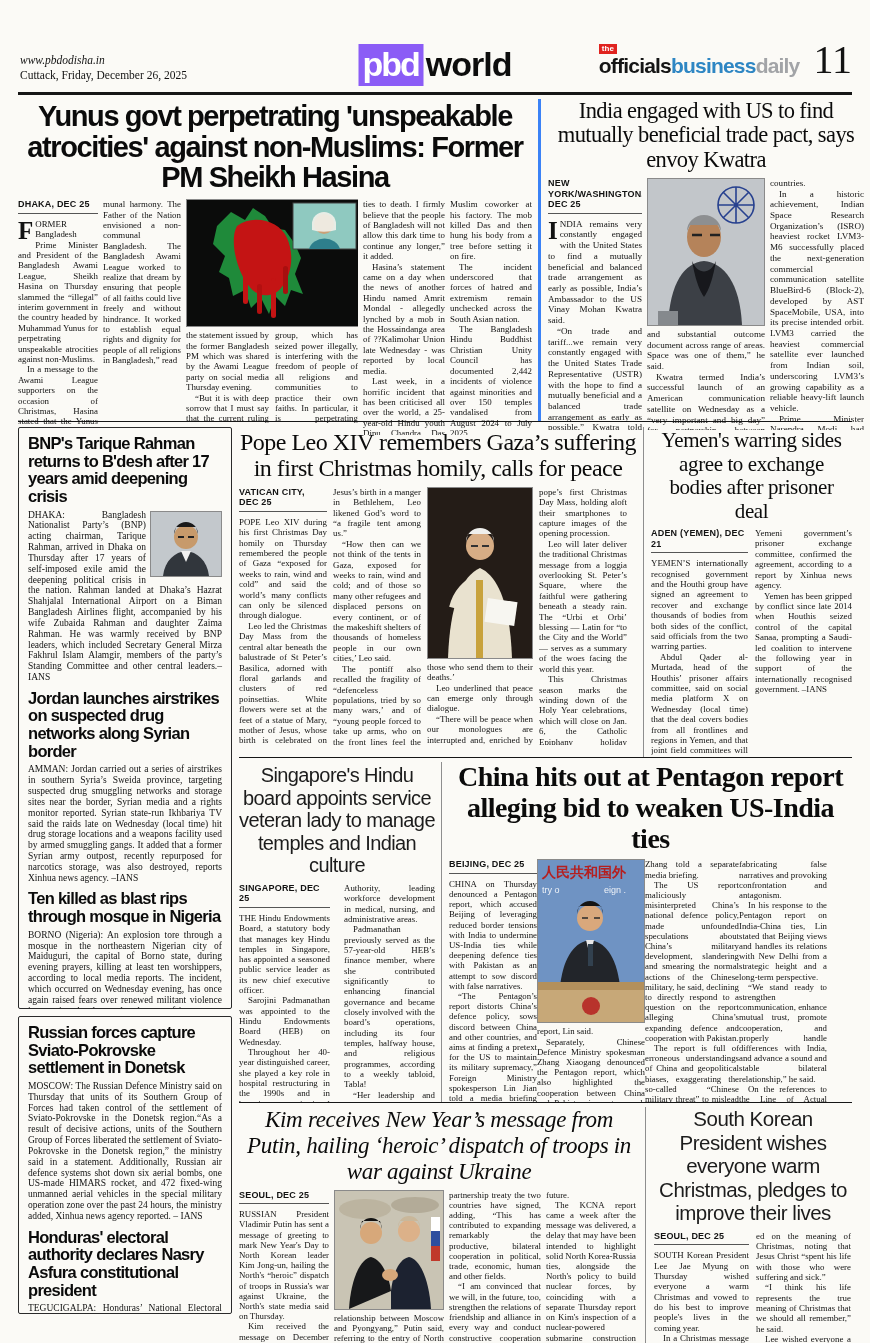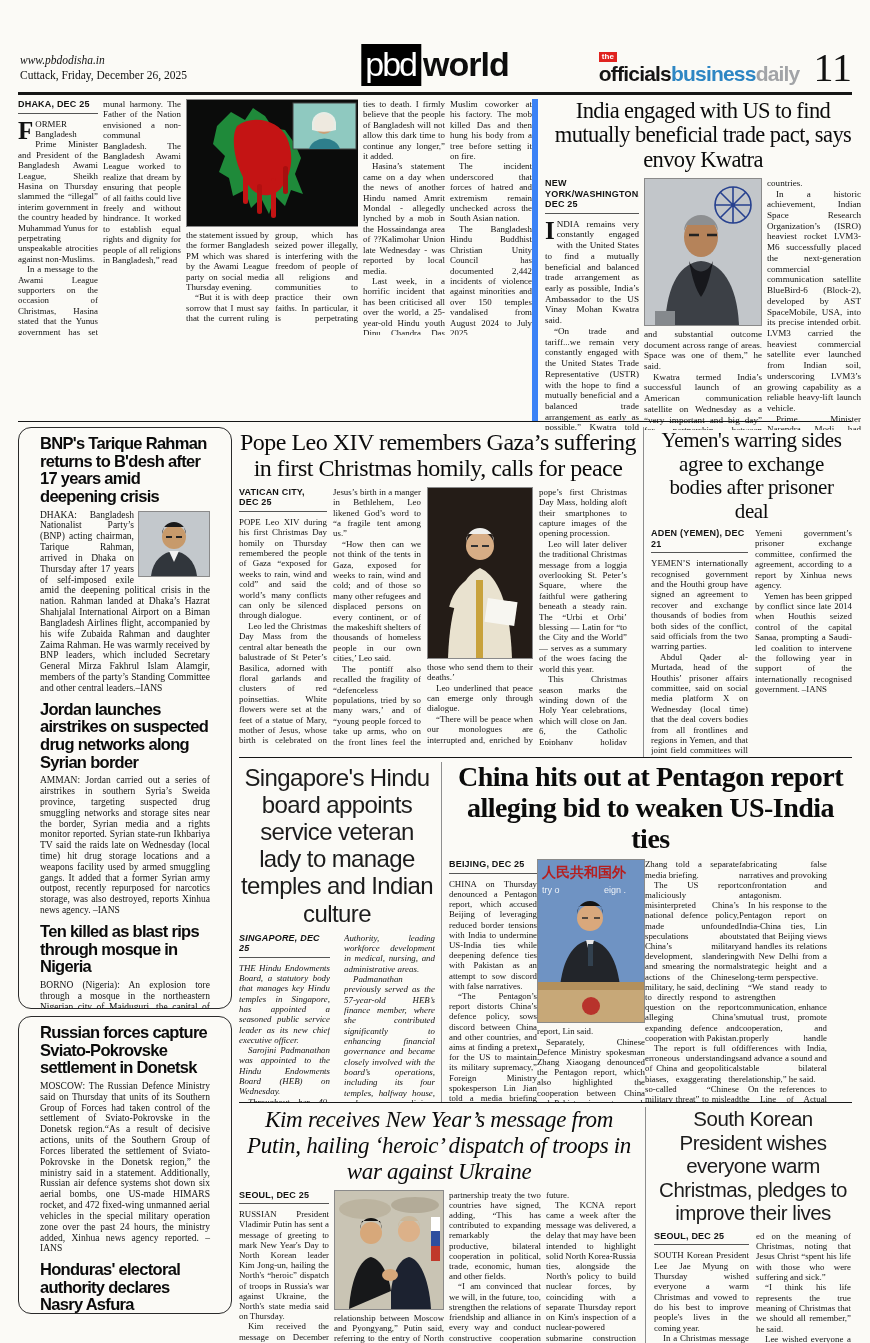--- a/index.html
+++ b/index.html
@@ -5,25 +5,25 @@
   html,body{margin:0;padding:0;}
   body{width:870px;height:1343px;background:#fbfaf6;color:#121212;overflow:hidden;
        font-family:"Liberation Serif",serif;}
   .page{padding:30px 18px 0 18px;}
 
   
   .masthead{position:relative;height:62px;border-bottom:3px solid #161616;}
   .mh-left{position:absolute;left:2px;bottom:8px;font-size:11.5px;line-height:1.35;}
   .mh-site{font-style:italic;}
   .mh-logo{position:absolute;left:50%;transform:translateX(-50%);bottom:6px;display:flex;align-items:baseline;}
-  .logo-pbd{background:#000000;color:#fff;font-family:"Liberation Sans",sans-serif;font-weight:normal;
+  .logo-pbd{background:#8b5cf6;color:#fff;font-family:"Liberation Sans",sans-serif;font-weight:bold;
             font-size:34px;line-height:1;padding:3px 5px 5px 4px;letter-spacing:-2px;}
   .logo-world{font-family:"Liberation Sans",sans-serif;font-weight:bold;font-size:34px;letter-spacing:-1px;
             color:#0d0d0d;margin-left:2px;}
-  .mh-right{position:absolute;right:0;bottom:8px;display:flex;align-items:flex-end;gap:14px;}
+  .mh-right{position:absolute;right:0;bottom:16px;display:flex;align-items:flex-end;gap:14px;}
   .brand{font-family:"Liberation Sans",sans-serif;font-weight:bold;font-size:21px;letter-spacing:-0.8px;line-height:1;}
   .brand-the{display:block;background:#e0231f;color:#fff;font-size:8px;letter-spacing:0;
              width:16px;text-align:center;padding:1px 1px;margin-bottom:1px;}
   .brand-political{color:#151515;}
   .brand-business{color:#2e86c3;}
   .brand-daily{color:#a2a4a7;}
   .page-num{font-family:"Liberation Serif",serif;font-size:40px;line-height:0.8;font-weight:normal;}
 
   
   .dateline{font-family:"Liberation Sans",sans-serif;font-weight:bold;font-size:9px;letter-spacing:0.2px;
@@ -36,31 +36,31 @@
   
   .sec1{display:flex;height:322px;border-bottom:1.5px solid #161616;padding-top:4px;}
   .a-hasina{width:516px;}
   .hl-hasina{font-family:"Liberation Sans",sans-serif;font-weight:bold;font-size:29px;letter-spacing:-1.4px;
              line-height:1.06;text-align:center;margin:2px 0 6px 0;color:#0b0b0b;}
   .hcols{display:flex;gap:5px;height:236px;overflow:hidden;}
   .hcol{overflow:hidden;font-size:8.9px;line-height:1.17;}
   .hc1{width:80px;}.hc2{width:78px;}.hcmid{width:172px;}.hc4{width:82px;}.hc5{width:82px;}
   .twocol{column-count:2;column-gap:6px;height:100px;overflow:hidden;font-size:8.9px;line-height:1.17;margin-top:3px;}
 
-  .a-kwatra{flex:1;border-left:6px solid #3b82f6;padding-left:7px;}
+  .a-kwatra{flex:1;border-left:3px solid #3b82f6;padding-left:7px;margin-left:6px;}
   .hl-serif{font-family:"Liberation Serif",serif;font-weight:normal;text-align:center;color:#0b0b0b;}
   .hl-kwatra{font-size:22.5px;letter-spacing:-0.6px;line-height:1.08;margin:0 0 6px 0;}
   .kcols{display:flex;gap:5px;height:252px;overflow:hidden;}
   .kcol{overflow:hidden;font-size:9.1px;line-height:1.18;}
   .kc1{width:94px;}.kcmid{width:118px;}.kc3{width:94px;}
 
   
   .lower{display:flex;gap:7px;padding-top:5px;}
   .rail{width:214px;flex:none;}
-  .rbox{border:1.5px solid #2a2a2a;border-radius:13px;padding:7px 21px;overflow:hidden;margin-bottom:7px;background:#fbfaf6;}
+  .rbox{border:1.5px solid #2a2a2a;border-radius:2px;padding:7px 9px;overflow:hidden;margin-bottom:7px;background:#fbfaf6;}
   .rbox-a{height:566px;}
   .rbox-b{height:282px;}
   .rart{margin-bottom:7px;}
   .rart h3{font-family:"Liberation Sans",sans-serif;font-weight:bold;font-size:16.5px;letter-spacing:-0.7px;
            line-height:1.07;margin:0 0 4px 0;color:#0b0b0b;}
   .rbody{font-size:9.5px;line-height:1.14;}
   .rbody p{margin:0;text-align:justify;}
   .tarique-ph{float:right;margin:1px 0 2px 4px;}
 
   .rarea{flex:1;display:flex;flex-direction:column;min-width:0;}
@@ -77,22 +77,22 @@
 
   
   .a-yemen{flex:1;border-left:1px solid #8e8e8e;padding-left:7px;margin-left:6px;padding-top:2px;}
   .hl-yemen{font-size:21px;line-height:1.12;letter-spacing:-0.4px;margin:0 0 5px 0;}
   .ycols{display:flex;gap:7px;height:238px;overflow:hidden;}
   .ycol{width:97px;overflow:hidden;font-size:8.9px;line-height:1.17;}
 
   
   .a-sing{width:196px;padding-top:2px;}
   .hl-sans-light{font-family:"Liberation Sans",sans-serif;font-weight:normal;color:#1c1c1c;text-align:center;}
-  .hl-sing{font-size:24px;line-height:1.13;letter-spacing:-0.6px;margin:0 0 6px 0;}
-  .scols{display:flex;gap:14px;height:228px;overflow:hidden;font-style:italic;}
+  .hl-sing{font-size:20px;line-height:1.13;letter-spacing:-0.6px;margin:0 0 6px 0;}
+  .scols{display:flex;gap:14px;height:228px;overflow:hidden;}
   .scol{width:94px;overflow:hidden;font-size:8.9px;line-height:1.16;}
 
   
   .a-china{flex:1;border-left:1px solid #8e8e8e;padding-left:7px;margin-left:6px;}
   .hl-china{font-size:28px;font-weight:bold;letter-spacing:-0.5px;line-height:1.1;margin:0 0 5px 0;}
   .ccols{display:flex;height:262px;overflow:hidden;}
   .ccol{overflow:hidden;font-size:8.8px;line-height:1.16;}
   .cc1{width:88px;}.ccmid{width:108px;}.cc3{width:94px;}.cc4{width:88px;}
 
   
@@ -127,20 +127,21 @@
         <span class="brand-the">the</span>
         <span class="brand-political">officials</span><span class="brand-business">business</span><span class="brand-daily">daily</span>
       </div>
       <div class="page-num">11</div>
     </div>
   </header>
 
   <div class="sec1">
 
     <article class="a-hasina">
+      <h1 class="hl-hasina">Yunus govt perpetrating 'unspeakable atrocities' against non-Muslims: Former PM Sheikh Hasina</h1>
       <div class="hcols">
         <div class="hcol hc1">
           <div class="dateline">DHAKA, DEC 25</div>
           <div class="body dropcap">
               <p>FORMER Bangladesh Prime Minister and President of the Bangladesh Awami League, Sheikh Hasina on Thursday slammed the “illegal” interim government in the country headed by Muhammad Yunus for perpetrating unspeakable atrocities against non-Muslims.</p>
               <p>In a message to the Awami League supporters on the occasion of Christmas, Hasina stated that the Yunus government has set “horrific precedents” such as burning religious minorities to death.</p>
             </div>
         </div>
         <div class="hcol hc2 body">
             <p>munal harmony. The Father of the Nation envisioned a non-communal Bangladesh. The Bangladesh Awami League worked to realize that dream by ensuring that people of all faiths could live freely and without hindrance. It worked to establish equal rights and dignity for people of all religions in Bangladesh,” read</p>

